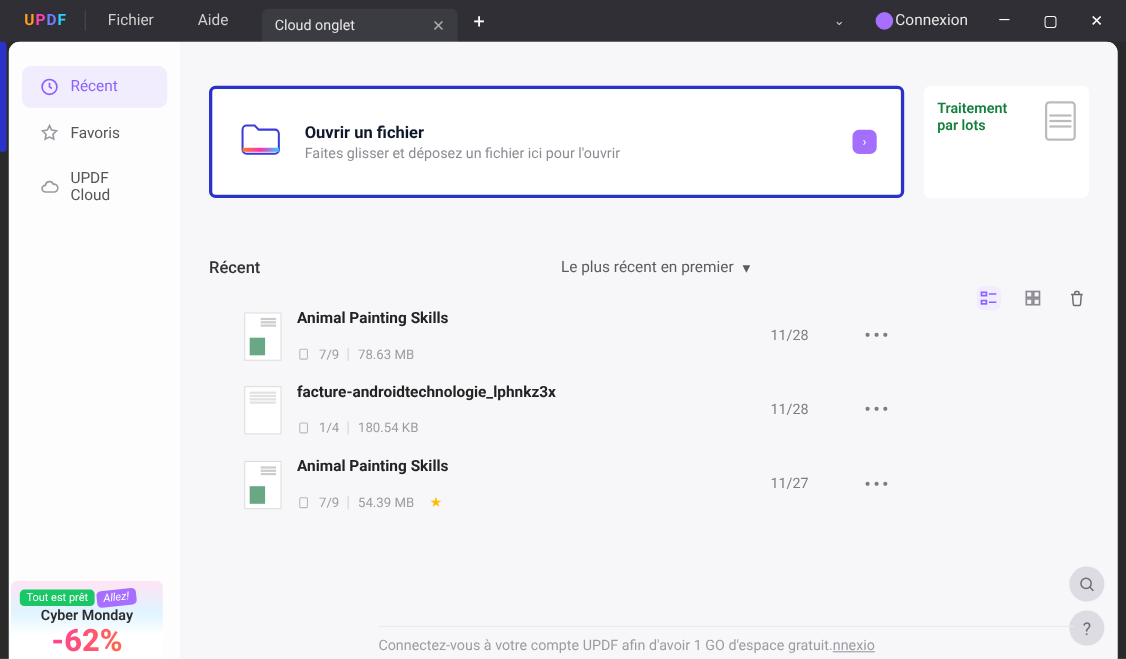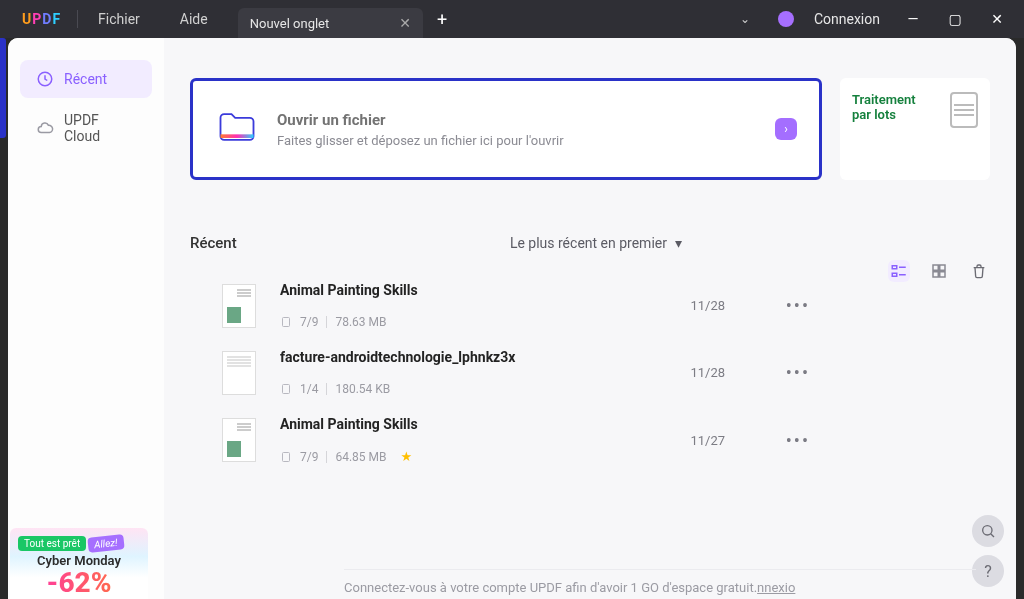--- a/index.html
+++ b/index.html
@@ -46,21 +46,21 @@
     margin-top:8px;
     margin-left:10px;
     color:#e6e6e6;
     font-size:13px;
   }
   .tab-close { color:#aaa; font-size:14px; }
   .plus-tab { color:#fff; font-size:18px; padding:0 14px;}
   .title-spacer { flex:1; }
   .chevron-down { color:#ccc; padding:0 16px; font-size:12px;}
   .login-pill {
-    display:flex; align-items:center; gap:20px;
+    display:flex; align-items:center; gap:2px;
     padding:0 12px;
     color:#e6e6e6; font-size:14px;
   }
   .avatar-dot {
     width:16px; height:16px; border-radius:50%; background:#a66fff; display:inline-block;
   }
   .win-btns { display:flex; gap:0; }
   .win-btn {
     width:42px; height:32px; display:flex; align-items:center; justify-content:center;
     color:#fff; font-size:14px;
@@ -113,21 +113,21 @@
     border: 3px solid #2a32c8;
     background:#fff;
     border-radius: 6px;
     padding: 18px 22px;
     display:flex;
     align-items:center;
     gap:18px;
     height:102px;
   }
   .folder-icon svg { width:44px; height:44px; }
-  .open-texts .t1 { font-weight:700; font-size:15px; color:#737373; }
+  .open-texts .t1 { font-weight:700; font-size:15px; color:#0f172a; }
   .open-texts .t2 { color:#8b8b93; font-size:13px; margin-top:4px; }
   .open-arrow {
     margin-left:auto;
     width:22px; height:22px; border-radius:6px; background:#a46eff;
     display:flex; align-items:center; justify-content:center;
     color:#fff; font-size:12px;
   }
   .batch-card {
     background:#fff;
     border-radius:6px;
@@ -161,21 +161,20 @@
   }
   .toggle-btn { width:22px; height:22px; display:flex; align-items:center; justify-content:center; border-radius:6px;}
   .toggle-btn.active { background:#f2ecff; }
   .toggle-btn svg { width:18px; height:18px; }
   .toggle-btn.trash svg { width:16px; height:18px; }
 
   .file-list { margin-top:20px; }
   .file-row {
     display:flex; align-items:center;
     padding:10px 4px 10px 32px;
-    gap:10px;
   }
   .thumb {
     width:34px; height:44px; background:#fff; border:1px solid #ddd;
     position:relative;
     display:flex; align-items:center; justify-content:center;
     flex-shrink:0;
   }
   .thumb .pic {
     width:14px; height:16px; background:#6aa785; position:absolute; bottom:4px; left:4px;
   }
@@ -242,21 +241,21 @@
 <body>
 
 <div class="titlebar">
   <span class="logo">
     <span class="c1">U</span><span class="c2">P</span><span class="c3">D</span><span class="c4">F</span>
   </span>
   <div class="title-divider"></div>
   <div class="menu-item">Fichier</div>
   <div class="menu-item">Aide</div>
   <div class="tab">
-    <span>Nouvel onglet</span>
+    <span>Cloud onglet</span>
     <span class="tab-close">✕</span>
   </div>
   <div class="plus-tab">+</div>
   <div class="title-spacer"></div>
   <div class="chevron-down">⌄</div>
   <div class="login-pill">
     <span class="avatar-dot"></span>
     <span>Connexion</span>
   </div>
   <div class="win-btns">
@@ -272,20 +271,28 @@
 
   <div class="sidebar">
     <div class="side-item active">
       <span class="side-icon">
         <svg viewBox="0 0 24 24" fill="none" stroke="#8a60ff" stroke-width="2">
             <circle cx="12" cy="12" r="9"></circle>
             <path d="M12 7v5l3 2"></path>
           </svg>
       </span>
       <span>Récent</span>
+    </div>
+    <div class="side-item">
+      <span class="side-icon">
+        <svg viewBox="0 0 24 24" fill="none" stroke="#9a9aa3" stroke-width="2">
+            <path d="M12 3l2.6 5.3 5.9.9-4.3 4.2 1 5.8L12 16.8 6.8 19.2l1-5.8L3.5 9.2l5.9-.9L12 3z"></path>
+          </svg>
+      </span>
+      <span>Favoris</span>
     </div>
     <div class="side-item">
       <span class="side-icon">
         <svg viewBox="0 0 24 24" fill="none" stroke="#9a9aa3" stroke-width="2">
             <path d="M7 18a4 4 0 010-8 5 5 0 019.6-1.5A4 4 0 1118 18H7z"></path>
           </svg>
       </span>
       <span>UPDF Cloud</span>
     </div>
   </div>
@@ -398,21 +405,21 @@
           <div class="file-info">
             <div class="file-name">Animal Painting Skills</div>
             <div class="file-meta">
               <span class="tiny-icon">
                   <svg width="12" height="12" viewBox="0 0 24 24" fill="none" stroke="#b8b8c0" stroke-width="2">
                     <rect x="5" y="3" width="14" height="18" rx="2"></rect>
                   </svg>
                 </span>
               <span>7/9</span>
               <span class="div"></span>
-              <span>64.85 MB</span>
+              <span>54.39 MB</span>
               <span class="star">★</span>
             </div>
           </div>
           <div class="file-date">11/27</div>
           <div class="row-more">•••</div>
         </div>
       </div>
     </div>
 
     <div class="right-col">

